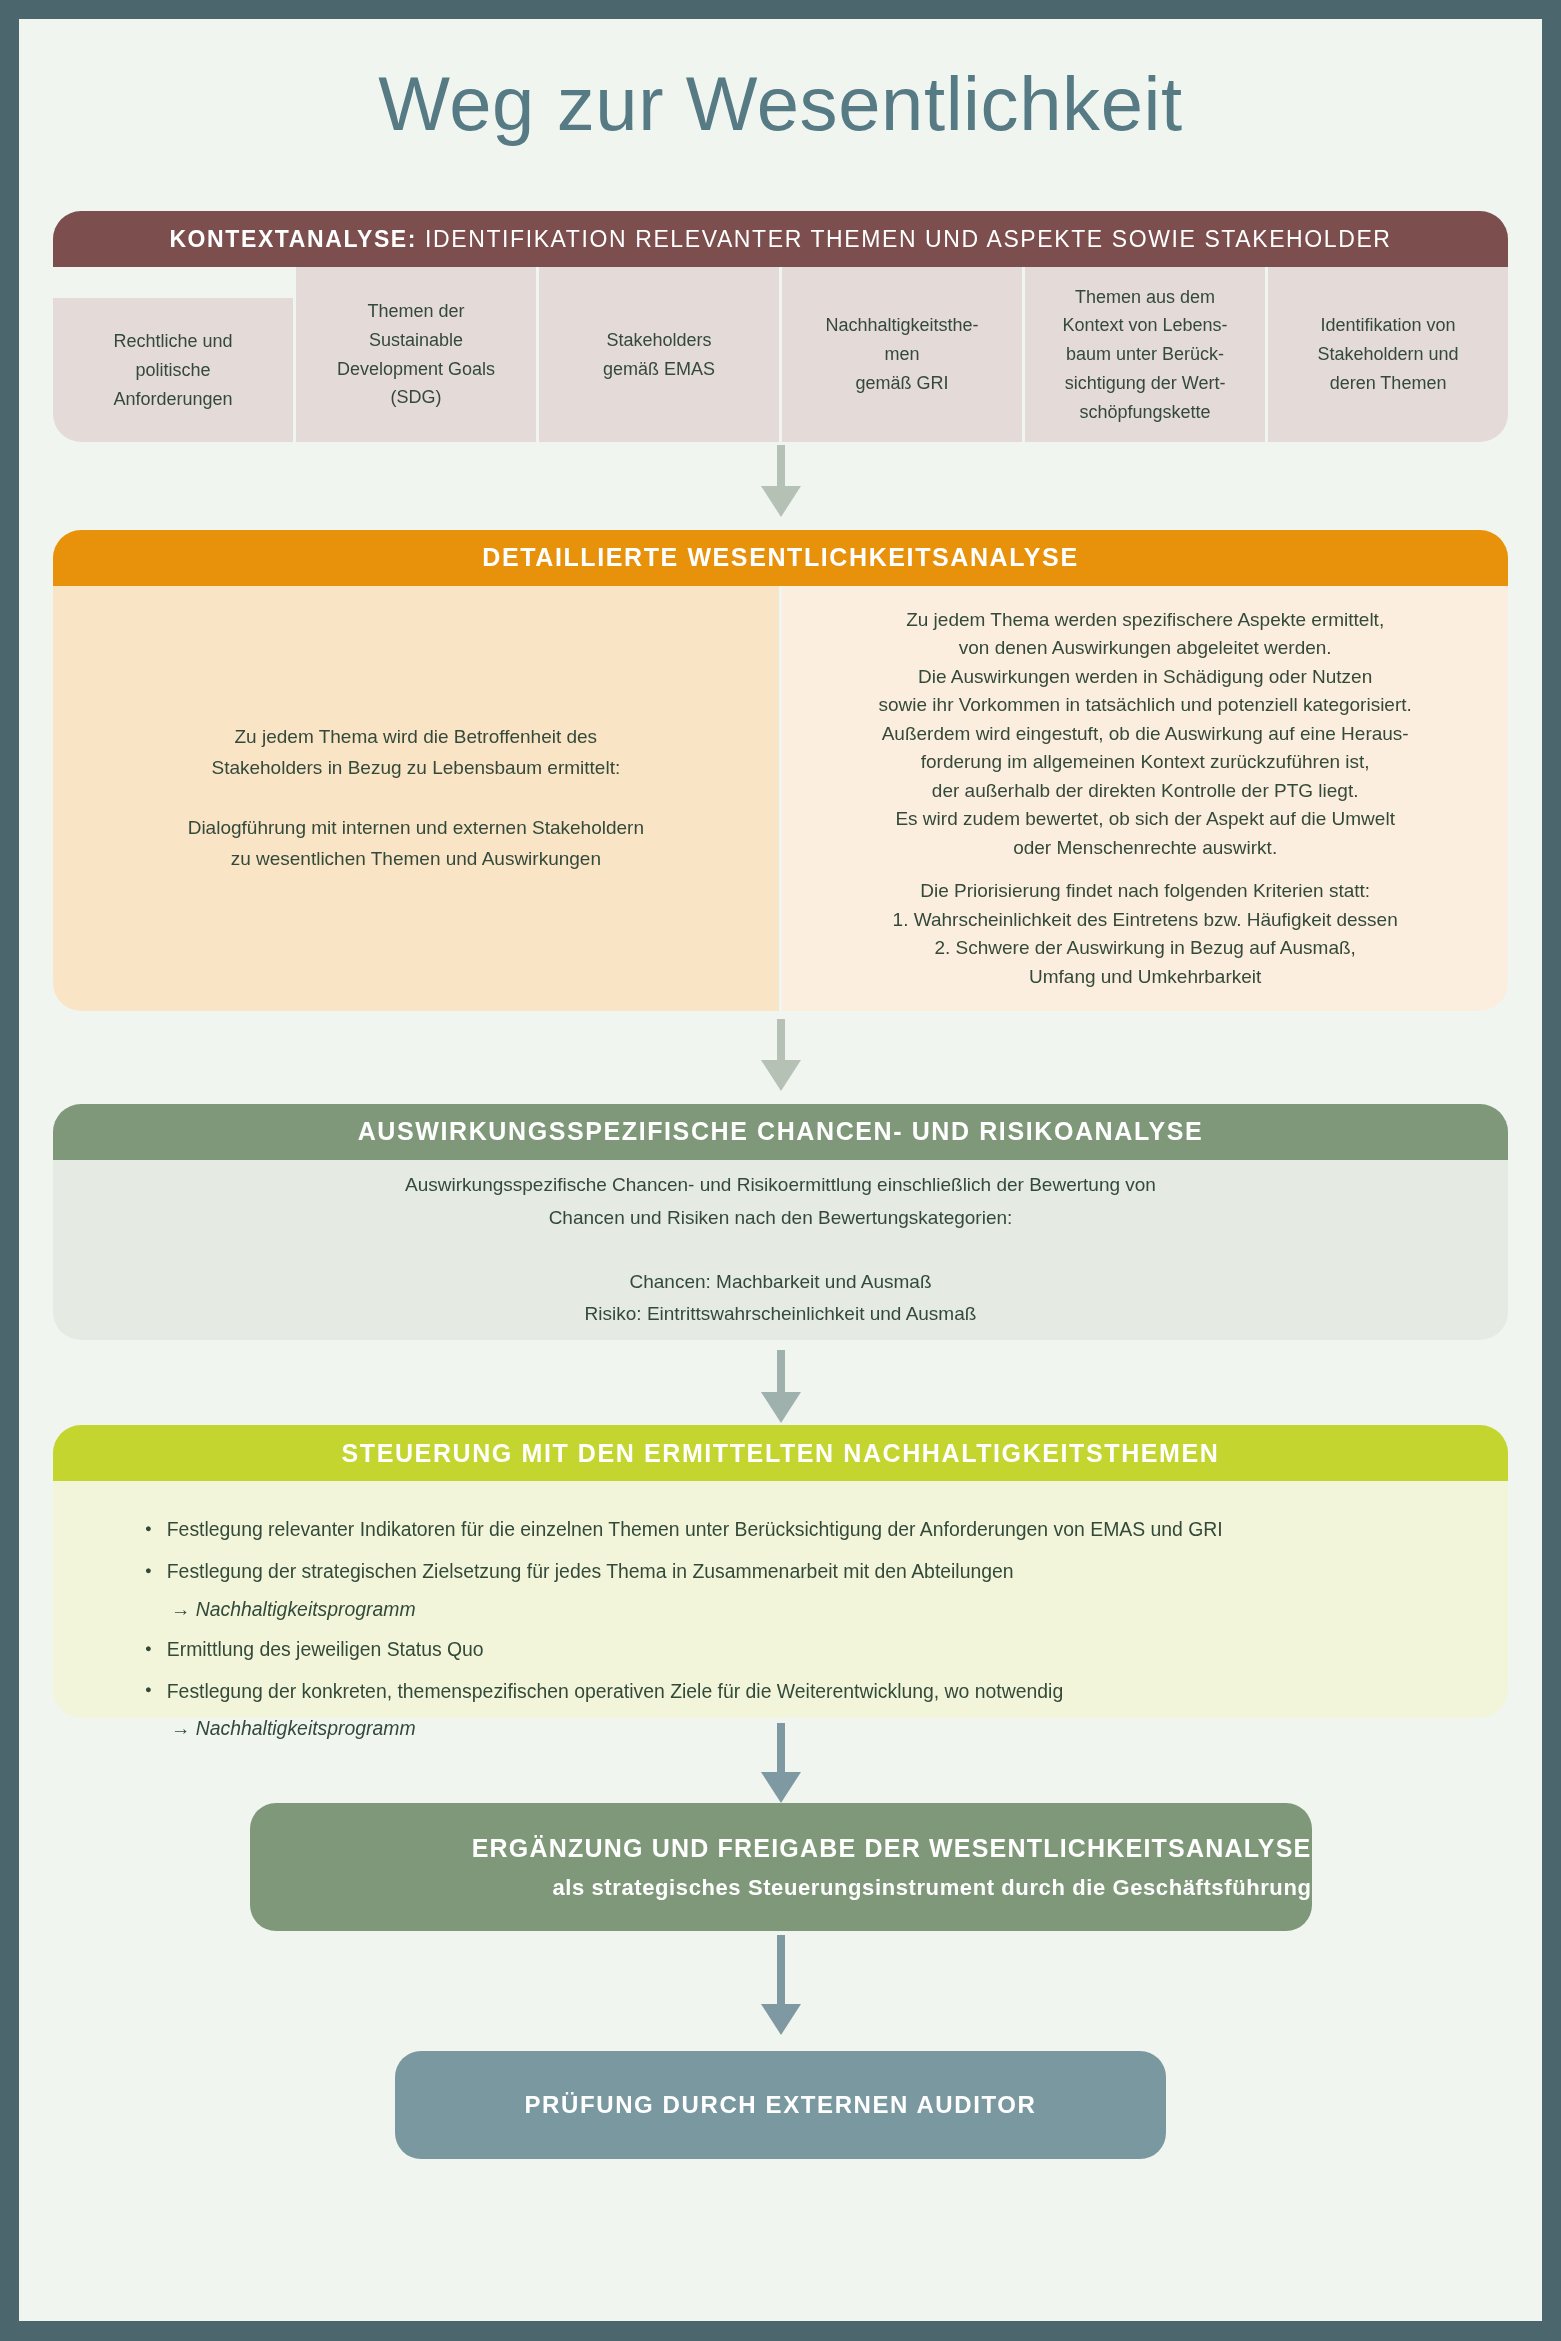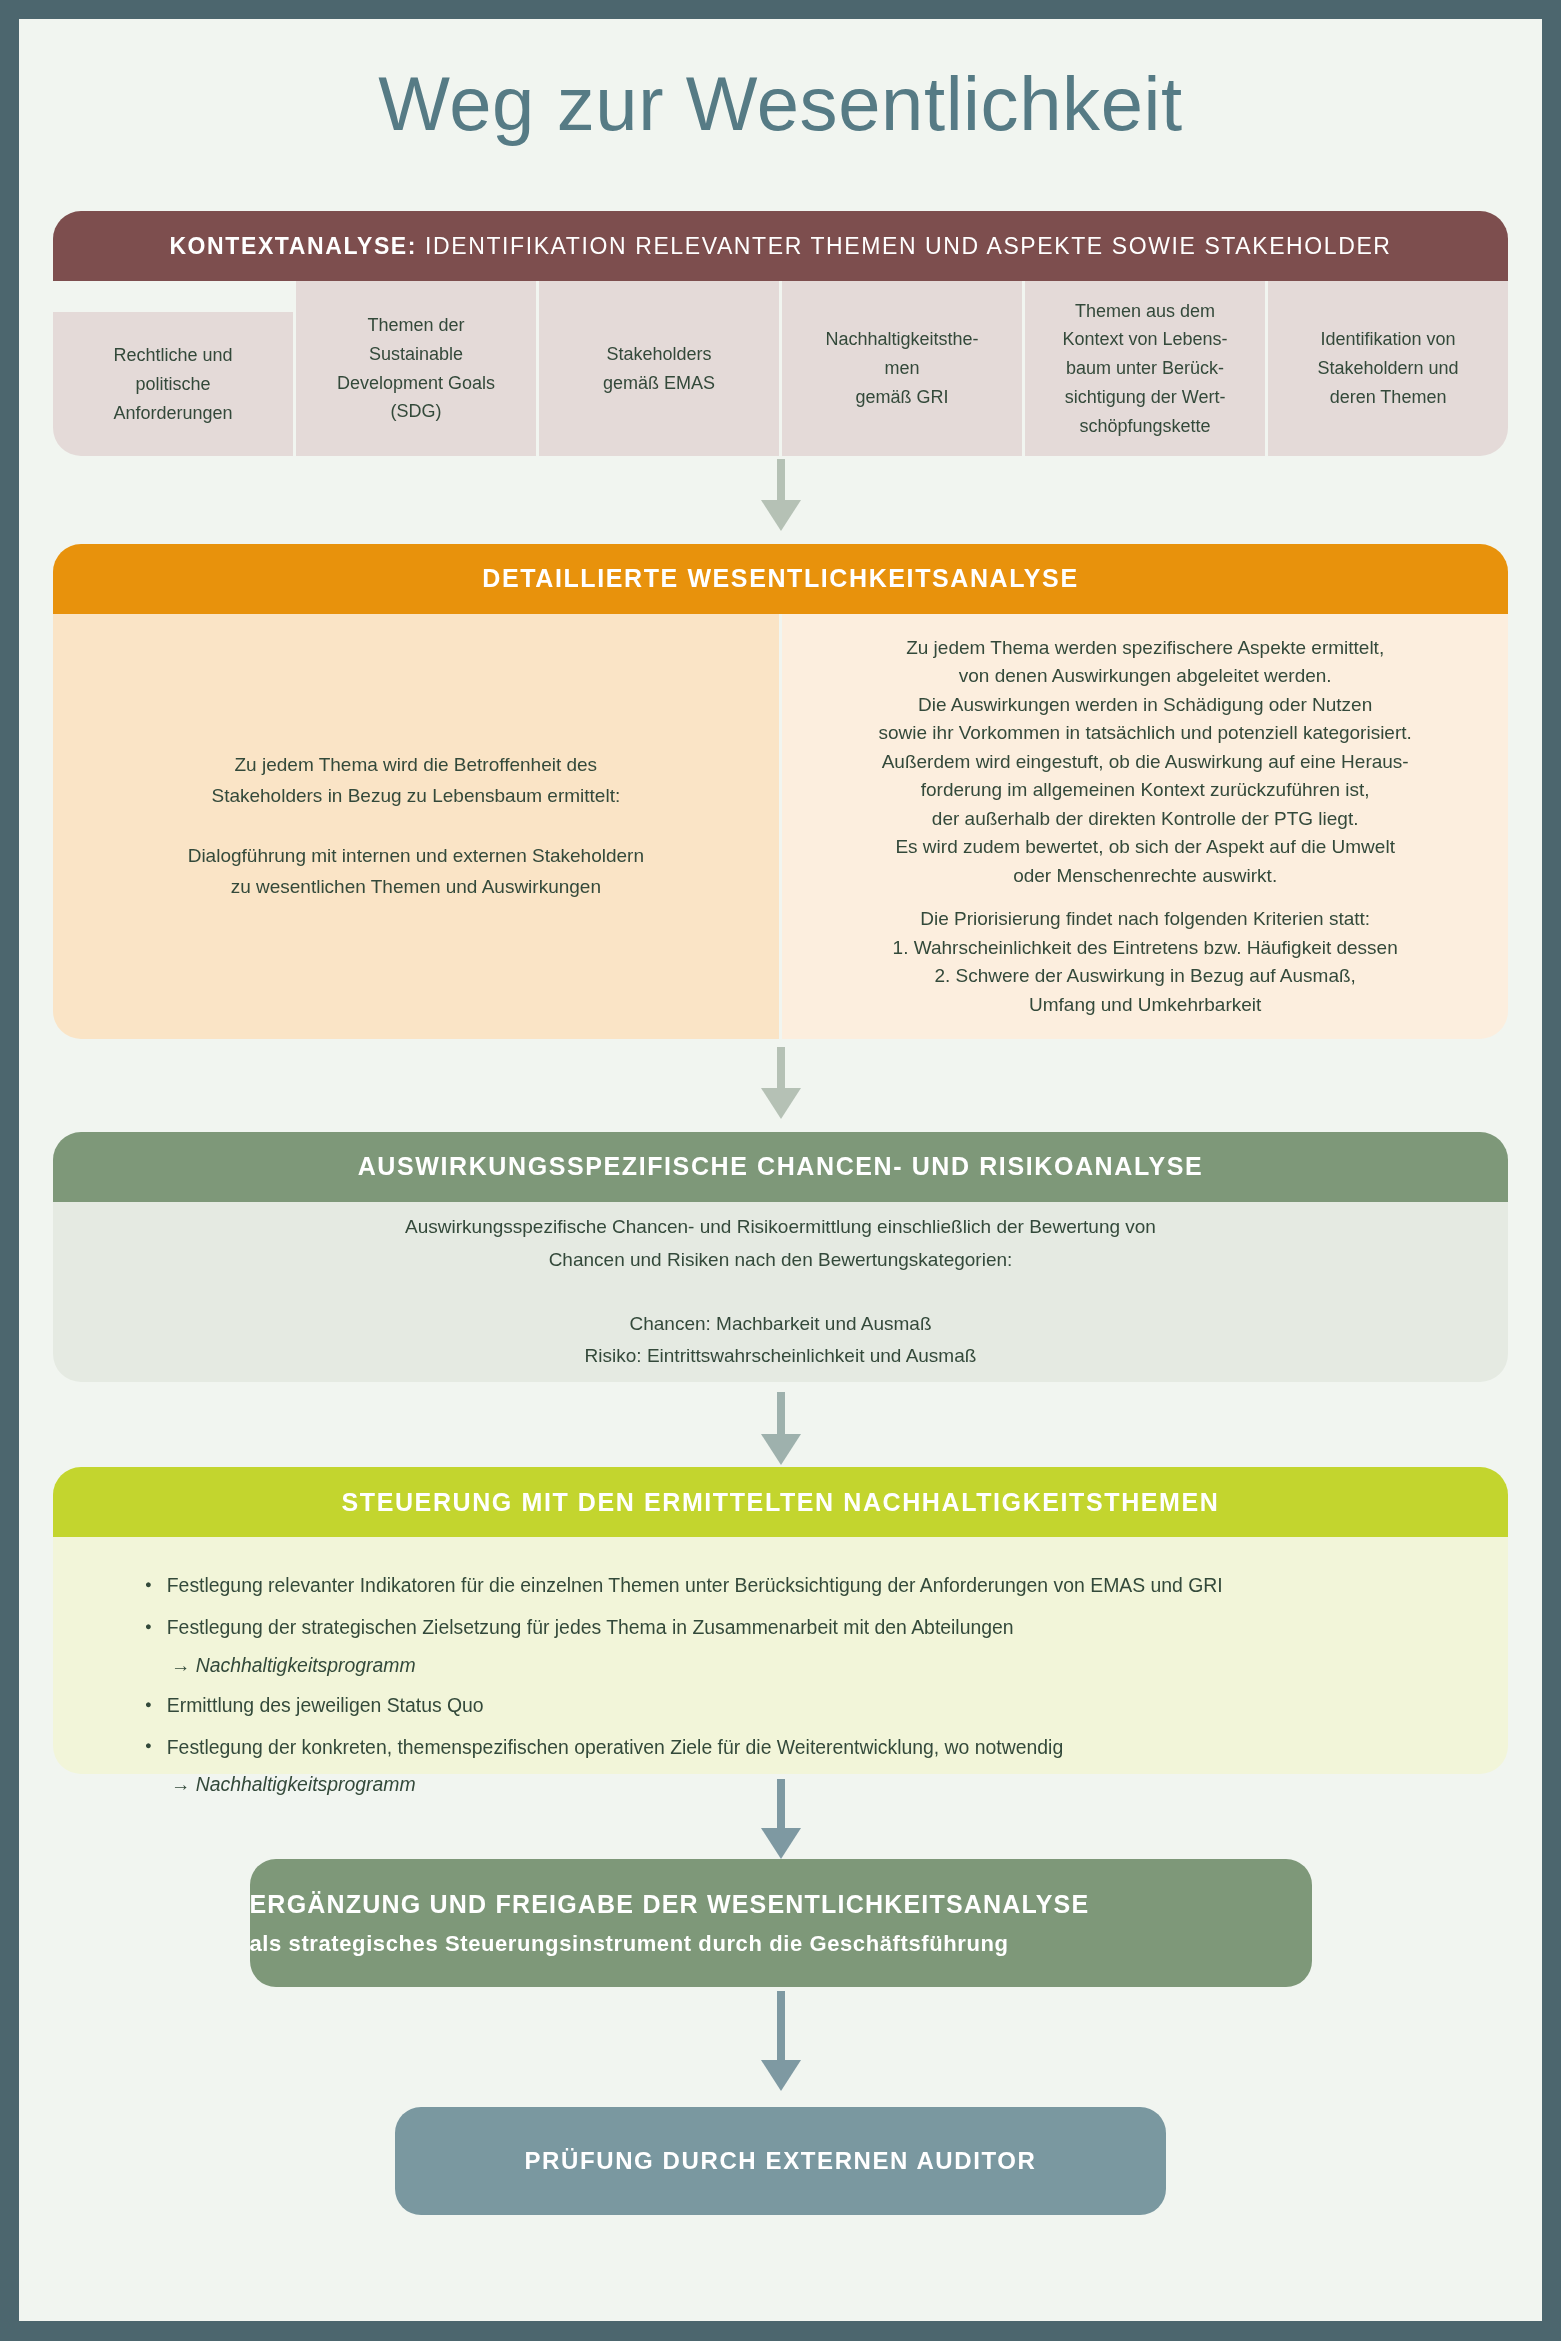--- a/index.html
+++ b/index.html
@@ -10,21 +10,21 @@
     --lime:#c3d52e; --lime-light:#f2f5d9; --blue:#7a98a0;
     --arrow-light:#b5c1b5; --arrow-mid:#9eb1ad; --arrow-dark:#7e99a2;
   }
   *{margin:0;padding:0;box-sizing:border-box;}
   body{font-family:"Liberation Sans",sans-serif;}
   .page{width:1561px;height:2342px;background:var(--frame);padding:19px 19px 21px 19px;}
   .canvas{width:100%;height:100%;background:var(--bg);overflow:hidden;}
   .title{margin-top:39px;text-align:center;font-size:76px;line-height:1.2;
          color:var(--title);letter-spacing:0.6px;font-weight:400;}
   .flow{margin:0 34px;}
-  .band{height:70px;border-radius:28px 28px 0 0;display:flex;align-items:center;
+  .band{height:56px;border-radius:28px 28px 0 0;display:flex;align-items:center;
         justify-content:center;color:#ffffff;letter-spacing:1.6px;text-align:center;}
   .band-maroon{margin-top:62px;background:var(--maroon);font-size:23px;font-weight:400;}
   .band-maroon .lead{font-weight:700;}
   .band-orange{background:var(--orange);font-size:25px;font-weight:700;}
   .band-sage{background:var(--sage);font-size:25px;font-weight:700;}
   .band-lime{background:var(--lime);font-size:25px;font-weight:700;}
   .context-row{display:grid;grid-template-columns:repeat(6,1fr);column-gap:3.1px;height:175px;}
   .context-cell{background:var(--pink);display:flex;align-items:center;justify-content:center;
         text-align:center;font-size:18px;line-height:1.6;color:var(--ink);
         white-space:pre-line;padding:0 8.7px;}
@@ -48,21 +48,21 @@
         line-height:1.5;gap:15px;}
   .risk-box{height:180px;background:var(--sage-light);border-radius:0 0 28px 28px;
         display:flex;flex-direction:column;justify-content:center;gap:32px;
         text-align:center;font-size:19px;line-height:1.7;color:var(--ink);white-space:pre-line;}
   .steering-box{height:237px;background:var(--lime-light);border-radius:0 0 28px 28px;
         padding:35px 37px 0 92px;font-size:19.4px;color:var(--ink);}
   .steer-item{display:flex;gap:15px;margin-bottom:15.6px;line-height:1.35;align-items:flex-start;}
   .bullet{font-size:11.2px;margin-top:4.4px;}
   .steer-sub{margin:-2.5px 0 15.6px 26px;font-style:italic;}
   .approval{width:1062px;height:128px;margin:0 auto;background:var(--sage);border-radius:26px;
-        display:flex;flex-direction:column;align-items:flex-start;justify-content:center;gap:12.5px;
+        display:flex;flex-direction:column;align-items:flex-end;justify-content:center;gap:12.5px;
         color:#fff;font-weight:700;text-align:center;}
   .approval-line1{font-size:25px;letter-spacing:1.2px;}
   .approval-line2{font-size:22px;letter-spacing:0.6px;}
   .audit{width:771px;height:108px;margin:16px auto 0;background:var(--blue);border-radius:26px;
         display:flex;align-items:center;justify-content:center;color:#fff;font-weight:700;
         font-size:24px;letter-spacing:1.6px;}
 </style>
 </head>
 <body>
 

